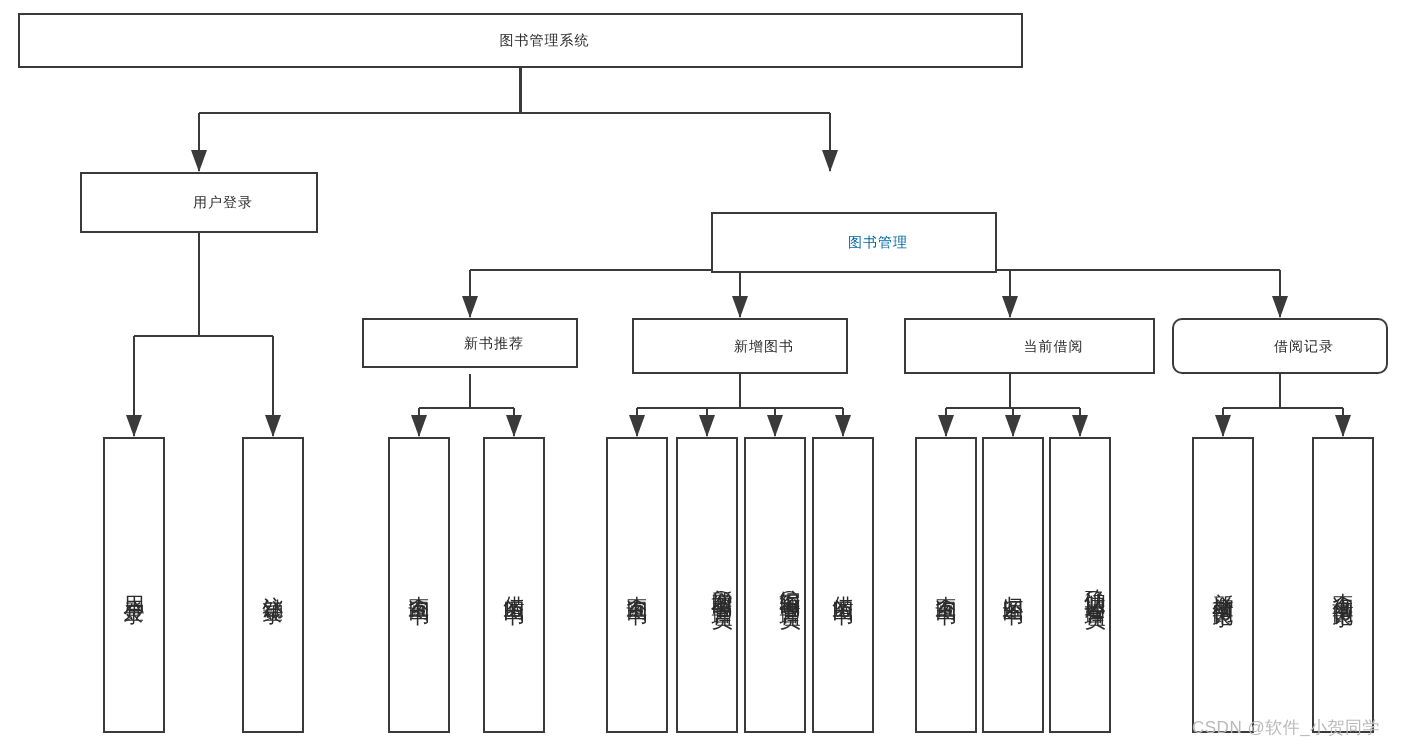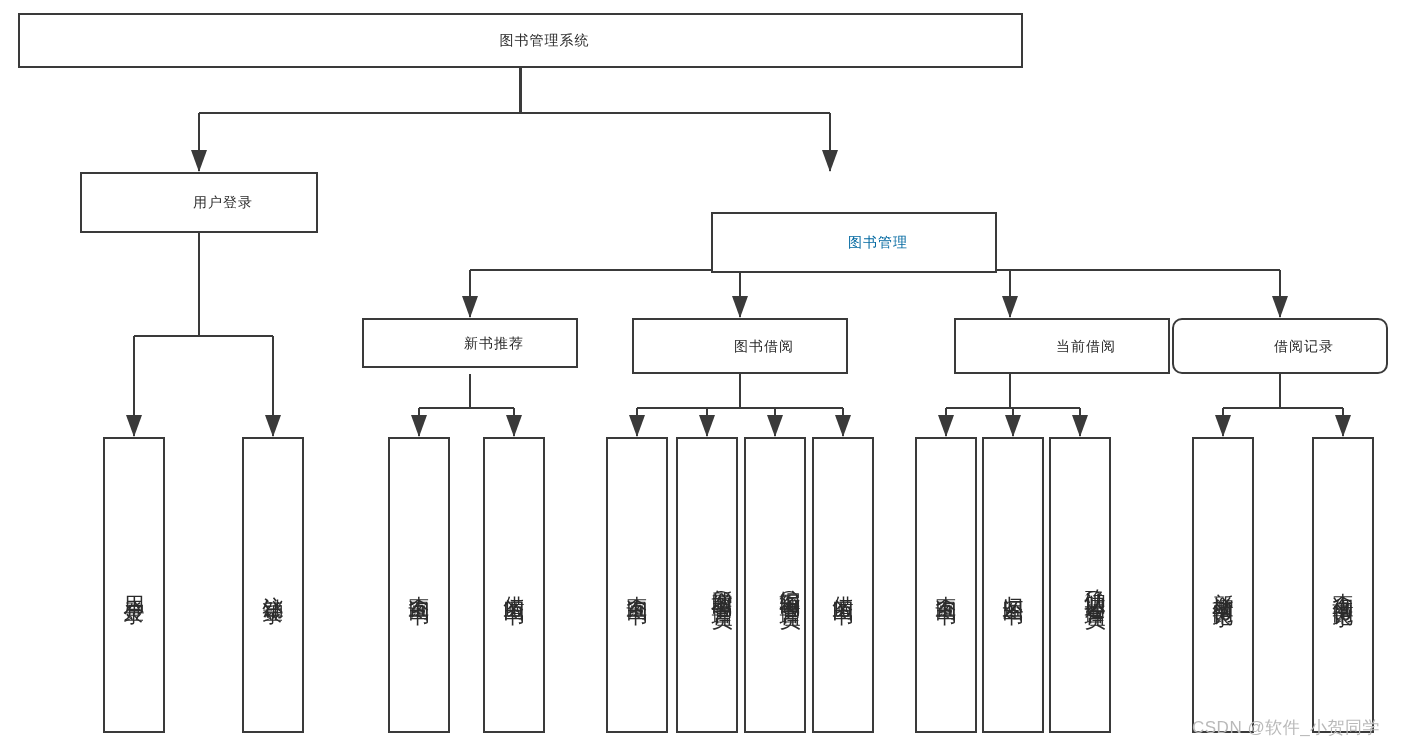--- a/index.html
+++ b/index.html
@@ -129,23 +129,23 @@
       <div class="node horizontal" style="left: 80px; top: 172px; width: 238px; height: 61px; border-color: rgb(58, 58, 58); color: rgb(43, 43, 43);">
         <span class="node-label">用户登录</span>
       </div>
       <div class="node horizontal" style="left: 711px; top: 172px; width: 286px; height: 61px; border-color: rgb(58, 58, 58); color: #0369a1; margin-top: 40px;">
         <span class="node-label">图书管理</span>
       </div>
       <div class="node horizontal" style="left: 362px; top: 318px; width: 216px; height: 50px; border-color: rgb(58, 58, 58); color: rgb(43, 43, 43);">
         <span class="node-label">新书推荐</span>
       </div>
       <div class="node horizontal" style="left: 632px; top: 318px; width: 216px; height: 56px; border-color: rgb(58, 58, 58); color: rgb(43, 43, 43);">
-        <span class="node-label">图书借阅</span>
+        <span class="node-label">新增图书</span>
       </div>
-      <div class="node horizontal" style="left: 954px; top: 318px; width: 216px; height: 56px; border-color: rgb(58, 58, 58); color: rgb(43, 43, 43);">
+      <div class="node horizontal" style="left: 904px; top: 318px; width: 251px; height: 56px; border-color: rgb(58, 58, 58); color: rgb(43, 43, 43);">
         <span class="node-label">当前借阅</span>
       </div>
       <div class="node horizontal" style="left: 1172px; top: 318px; width: 216px; height: 56px; border-color: rgb(58, 58, 58); color: rgb(43, 43, 43); border-radius: 10px;">
         <span class="node-label">借阅记录</span>
       </div>
       <div class="node vertical" style="left: 103px; top: 437px; width: 62px; height: 296px; border-color: rgb(58, 58, 58); color: rgb(43, 43, 43);">
         <span class="node-label">用户登录</span>
       </div>
       <div class="node vertical" style="left: 242px; top: 437px; width: 62px; height: 296px; border-color: rgb(58, 58, 58); color: rgb(43, 43, 43);">
         <span class="node-label">注销登录</span>

